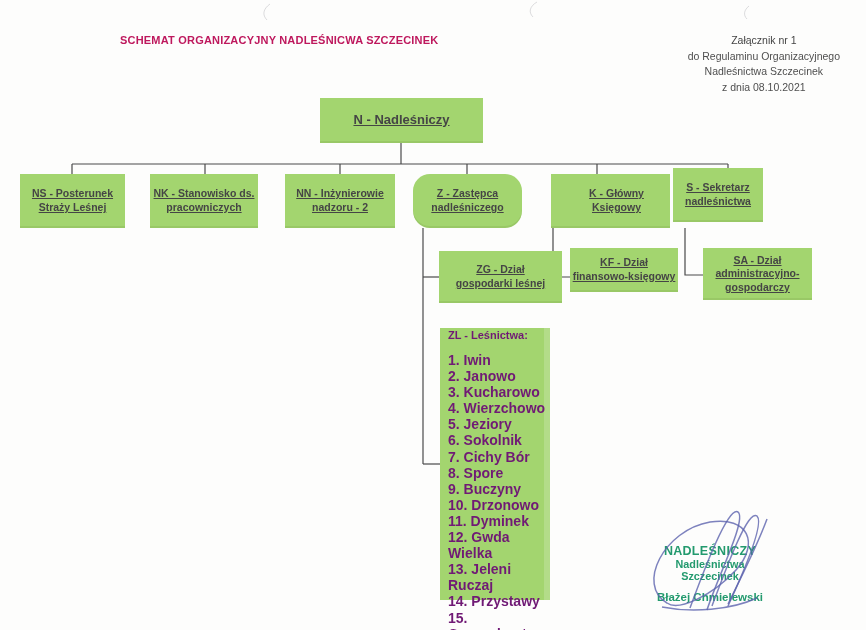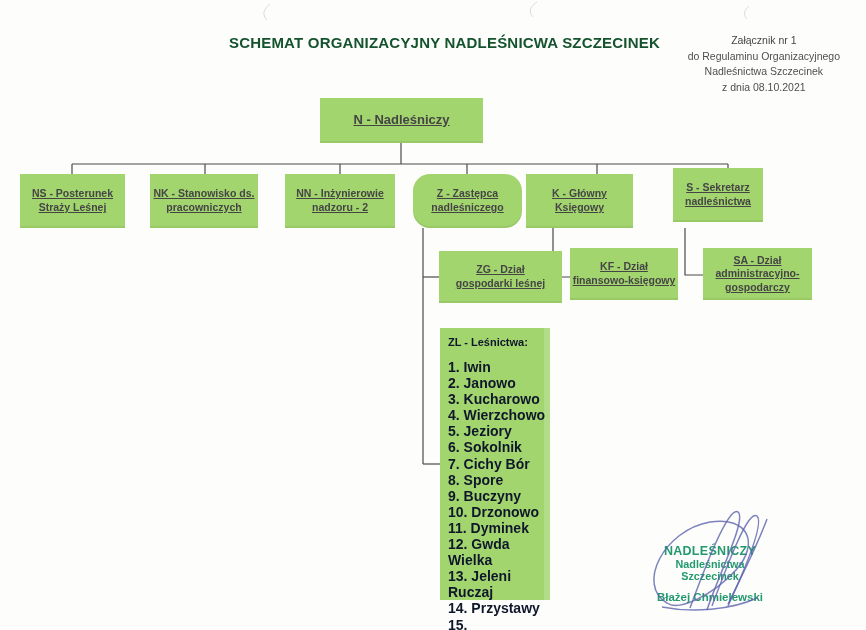--- a/index.html
+++ b/index.html
@@ -1,22 +1,22 @@
 <!DOCTYPE html>
 <html style="--box-green: #a3d56f; --stamp-green: #239a6e; --signature-blue: #5d63ae; --connector-gray: #4a4a4a;"><head>
 <meta charset="utf-8">
 <style>
   html,body{margin:0;padding:0;background:#ffffff;}
   .page{
     position:relative;width:866px;height:630px;background:#fdfdfc;
     font-family:"Liberation Sans",sans-serif;overflow:hidden;
   }
   .title{
-    position:absolute;left:120px;top:34px;width:540px;text-align:right;
-    font-size:15px;font-weight:bold;color:#14532d;letter-spacing:.2px;
+    position:absolute;left:120px;top:34px;width:540px;text-align:left;
+    font-size:11px;font-weight:bold;color:#be185d;letter-spacing:.2px;
   }
   .annex{
     position:absolute;right:26px;top:33px;text-align:center;
     font-size:10.5px;color:#4f4f4f;line-height:15.5px;
   }
   .annex .l1{color:#444;}
   svg.connectors{position:absolute;left:0;top:0;}
   svg.connectors path{stroke:#4a4a4a;stroke-width:1.2;fill:none;}
   svg.connectors path.artifact{stroke:#c4c4c8;stroke-width:1;opacity:.6;}
   .box{
@@ -25,29 +25,29 @@
     font-weight:bold;color:#454545;white-space:pre-line;
     font-size:10.5px;line-height:1.3;
     box-shadow:inset 0 -2px 0 rgba(80,110,40,.12);
     text-decoration:underline;
   }
   .box.root{left:320px;top:98px;width:163px;height:45px;font-size:13px;}
   .box.ns{left:20px; top:174px;width:105px;height:54px;}
   .box.nk{left:150px;top:174px;width:108px;height:54px;}
   .box.nn{left:285px;top:174px;width:110px;height:54px;}
   .box.z {left:413px;top:174px;width:109px;height:54px;border-radius:17px;}
-  .box.k {left:526px;top:174px;width:107px;height:54px;}
+  .box.k {left:551px;top:174px;width:107px;height:54px;padding-left:12px;}
   .box.s {left:673px;top:168px;width:90px;height:54px;}
   .box.zg{left:439px;top:251px;width:123px;height:52px;}
-  .box.kf{left:570px;top:248px;width:108px;height:52px;}
+  .box.kf{left:570px;top:248px;width:108px;height:44px;}
   .box.sa{left:703px;top:248px;width:109px;height:52px;}
   .zl{
     position:absolute;left:440px;top:328px;width:110px;height:272px;
-    background:var(--box-green,#a3d56f);color:#0f172a;
-    box-sizing:border-box;padding:8px 4px 0 8px;
+    background:var(--box-green,#a3d56f);color:#701a75;
+    box-sizing:border-box;padding:1px 4px 0 8px;
     box-shadow:inset -6px 0 0 rgba(255,255,255,.18);
   }
   .zl .zl-header{font-size:11px;font-weight:bold;margin-bottom:11px;}
   .zl .zl-item{font-size:14px;font-weight:bold;line-height:16.1px;white-space:pre-line;}
   .stamp{
     position:absolute;left:638px;top:544px;width:144px;text-align:center;
     color:var(--stamp-green,#239a6e);font-weight:bold;
   }
   .stamp .s1{font-size:12.5px;letter-spacing:.3px;}
   .stamp .s2,.stamp .s3{font-size:10.8px;line-height:12px;}

